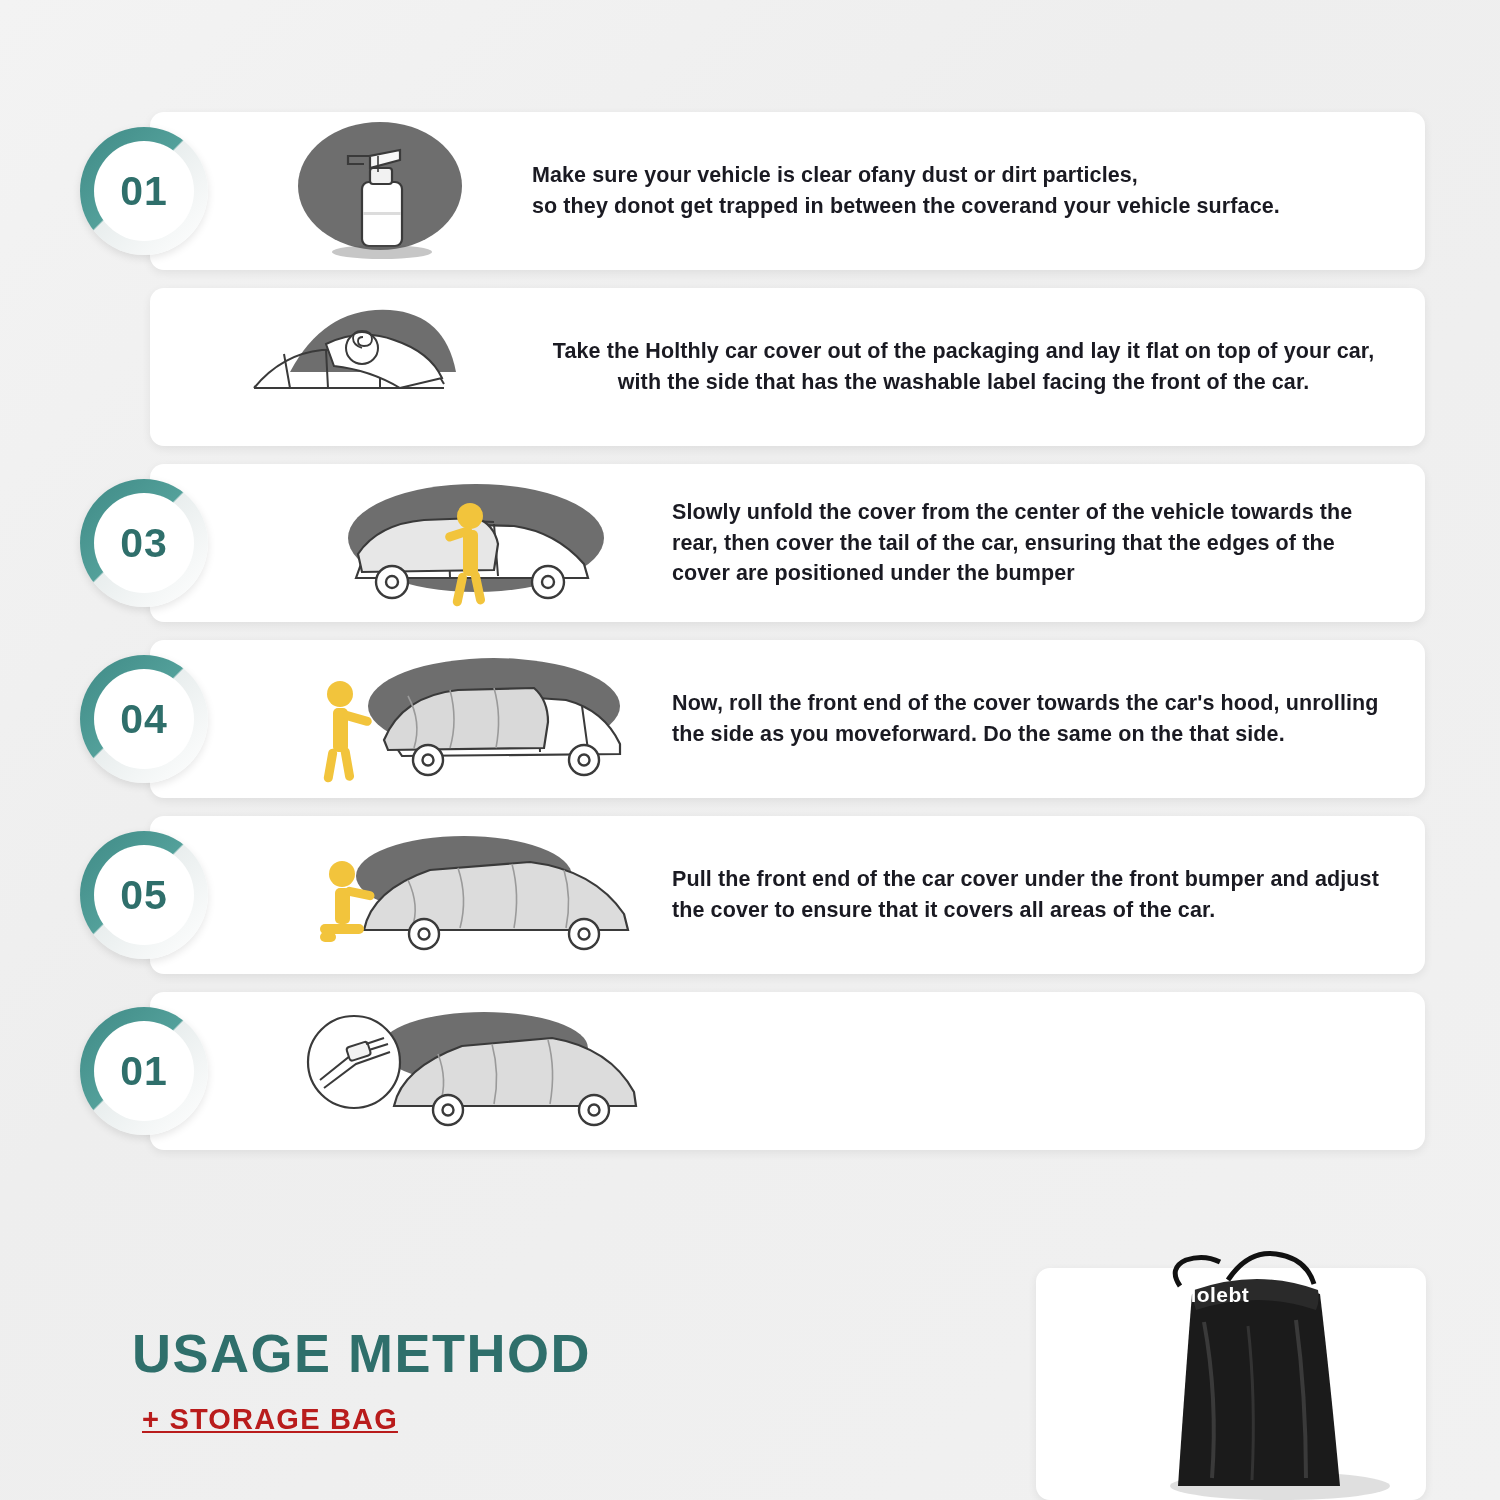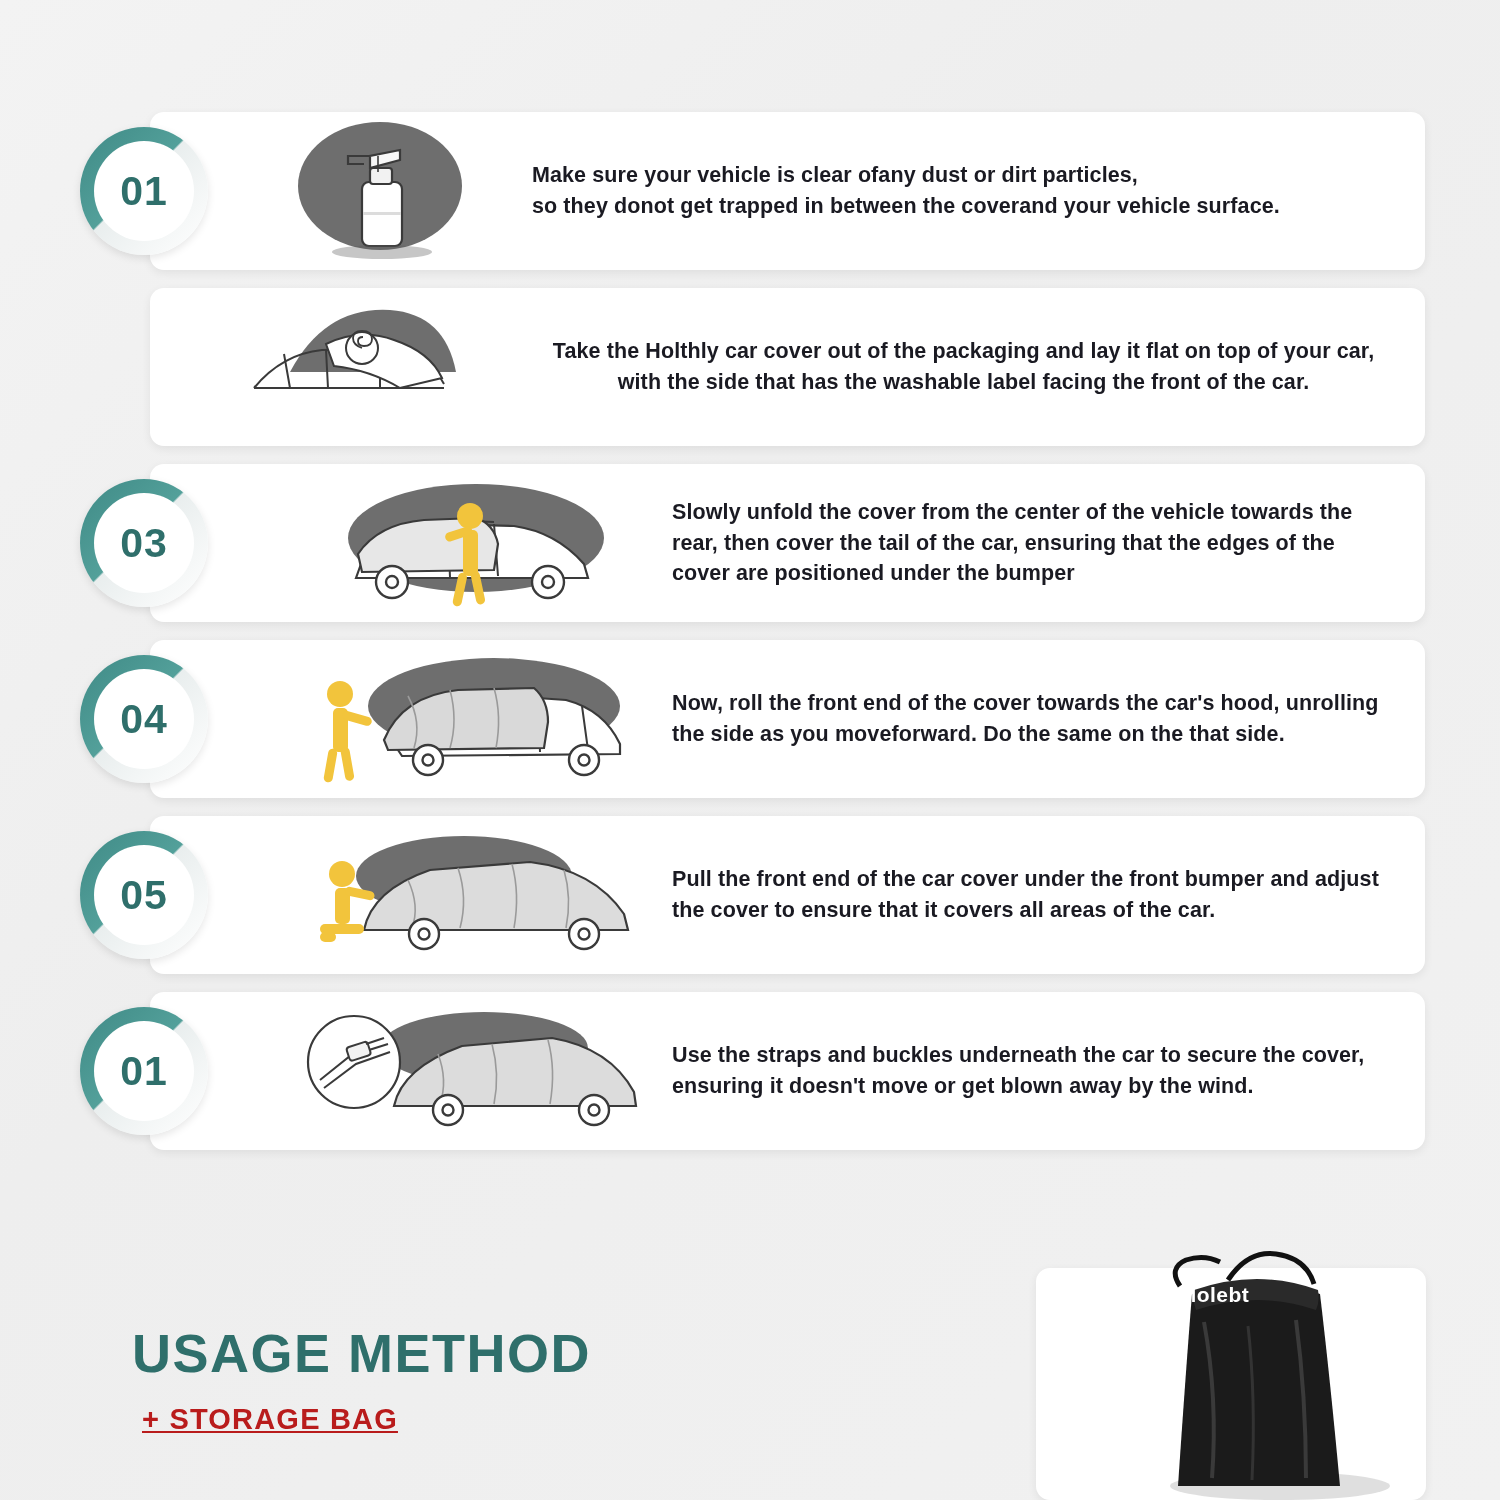--- a/index.html
+++ b/index.html
@@ -341,21 +341,20 @@
           <circle cx="56" cy="66" r="46" fill="#ffffff" stroke="#3a3a3a" stroke-width="2.2"></circle>
           <g fill="none" stroke="#3a3a3a" stroke-width="2">
             <path d="M22 84 L52 60 L90 48"></path>
             <path d="M26 92 L58 68 L92 56"></path>
             <rect x="48" y="52" width="22" height="14" rx="3" fill="#f2f2f2" transform="rotate(-18 48 52)"></rect>
             <path d="M68 48 L86 42"></path>
           </g>
         </g>
       </svg>
     </div>
-    <div class="text">Use the straps and buckles underneath the car to secure the cover, ensuring it doesn't move or get blown away by the wind.</div>
   </div>
 
 </div>
 
 <div class="bag-card"></div>
 <div class="bag-art">
   <svg width="300" height="275" viewBox="0 0 300 275">
     <ellipse cx="172" cy="258" rx="110" ry="14" fill="#c9c9c9" opacity="0.6"></ellipse>
     <path d="M72 58 Q60 40 78 32 Q96 26 112 34" fill="none" stroke="#111" stroke-width="5"></path>
     <path d="M120 52 Q140 22 168 26 Q198 30 206 56" fill="none" stroke="#111" stroke-width="5"></path>

